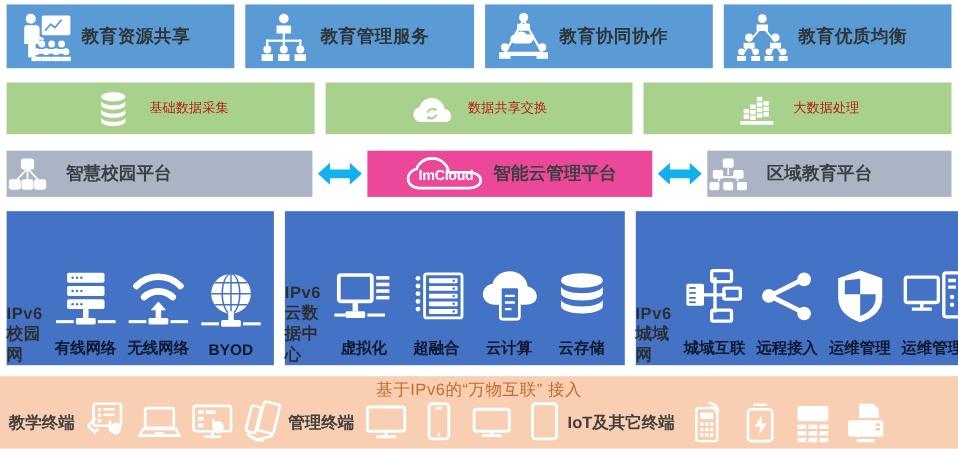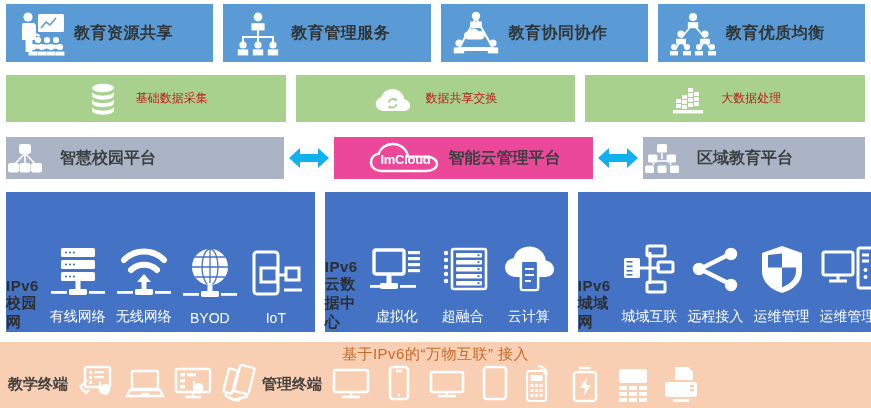--- a/index.html
+++ b/index.html
@@ -67,21 +67,21 @@
     flex:1;background:#4472c4;display:flex;flex-direction:row;
     align-items:flex-end;box-sizing:border-box;padding-top:6px;
   }
   .net-title{color:#2b2f33;font-size:15px;font-weight:bold;letter-spacing:.5px;}
   .net-items{
     display:flex;width:100%;justify-content:space-around;align-items:flex-end;
     flex:1;padding:0 6px 6px;box-sizing:border-box;
   }
   .net-item{display:flex;flex-direction:column;align-items:center;gap:2px;width:66px;}
   .net-item .ic{width:56px;height:62px;display:block;}
-  .net-item .lbl{color:#ffffff;font-size:14px;font-weight:normal;white-space:nowrap;}
+  .net-item .lbl{color:#0f172a;font-size:14px;font-weight:bold;white-space:nowrap;}
 
   
   #row-terminals{top:342px;height:66px;background:#f8cfb2;padding:0;}
   .term-banner{
     position:absolute;left:0;right:0;top:2px;height:20px;
     display:flex;align-items:center;justify-content:center;
     color:#c76a2a;font-size:15px;font-weight:normal;letter-spacing:.5px;
     pointer-events:none;
   }
   .term-groups{
@@ -396,34 +396,20 @@
                 <rect x="25.5" y="37" width="5" height="8"></rect>
                 <rect x="19" y="45" width="18" height="6" rx="1.4"></rect>
                 <rect x="1" y="47" width="16" height="2.8"></rect>
                 <rect x="39" y="47" width="16" height="2.8"></rect>
               </g>
             </svg>
           </span>
           <span class="lbl">BYOD</span>
         </div>
 
-        <div class="net-item">
-          <span class="ic">
-            <svg viewBox="0 0 56 62">
-              <g class="none" stroke="#ffffff" stroke-width="3">
-                <rect x="6" y="6" width="24" height="42" rx="3"></rect>
-                <rect x="13" y="22" width="16" height="14"></rect>
-                <path d="M29 29h10"></path>
-                <rect x="38" y="22" width="13" height="12"></rect>
-                <path d="M36 44h18"></path>
-              </g>
-            </svg>
-          </span>
-          <span class="lbl">IoT</span>
-        </div>
       </div>
     </div>
 
     <div class="net-panel">
       <div class="net-title">IPv6云数据中心</div>
       <div class="net-items">
 
         <div class="net-item">
           <span class="ic">
             <svg viewBox="0 0 56 62">
@@ -483,20 +469,32 @@
               <rect fill="#4472c4" x="20" y="17" width="17" height="29" rx="2"></rect>
               <g class="none" stroke="#ffffff" stroke-width="2.2">
                 <rect x="20" y="17" width="17" height="29" rx="2"></rect>
                 <path d="M24 25h9M24 31h9M24 37h6"></path>
               </g>
             </svg>
           </span>
           <span class="lbl">云计算</span>
         </div>
 
+        <div class="net-item">
+          <span class="ic">
+            <svg viewBox="0 0 56 62">
+                <g class="w">
+              <ellipse cx="28" cy="11" rx="19" ry="6.6"></ellipse>
+              <path d="M9 16v6.5c0 3.6 8.5 6.6 19 6.6s19-3 19-6.6V16c0 3.6-8.5 6.6-19 6.6S9 19.6 9 16z"></path>
+              <path d="M9 28v6.5c0 3.6 8.5 6.6 19 6.6s19-3 19-6.6V28c0 3.6-8.5 6.6-19 6.6S9 31.6 9 28z"></path>
+            </g>
+              </svg>
+          </span>
+          <span class="lbl">云存储</span>
+        </div>
       </div>
     </div>
 
     <div class="net-panel">
       <div class="net-title">IPv6城域网</div>
       <div class="net-items">
 
         <div class="net-item">
           <span class="ic">
             <svg viewBox="0 0 56 62">
@@ -665,20 +663,21 @@
         <span class="ic">
           <svg viewBox="0 0 42 42">
             <g class="none" stroke="#ffffff" stroke-width="2.6">
               <rect x="10" y="4" width="22" height="32" rx="3"></rect>
             </g>
           </svg>
         </span>
       </div>
 
       <div class="term-group">
+        <span class="glbl">IoT及其它终端</span>
         <span class="ic">
           <svg viewBox="0 0 42 42">
             <g class="none" stroke="#ffffff" stroke-width="2.2">
               <rect x="11" y="8" width="19" height="30" rx="2.4"></rect>
               <path d="M24 7c3 0 5 2.4 5 5M22 3c5 0 9 4 9 9"></path>
             </g>
             <g class="w">
               <rect x="14.5" y="12" width="12" height="6" rx="1"></rect>
               <rect x="14.5" y="21" width="3" height="3"></rect>
                 <rect x="19" y="21" width="3" height="3"></rect>

